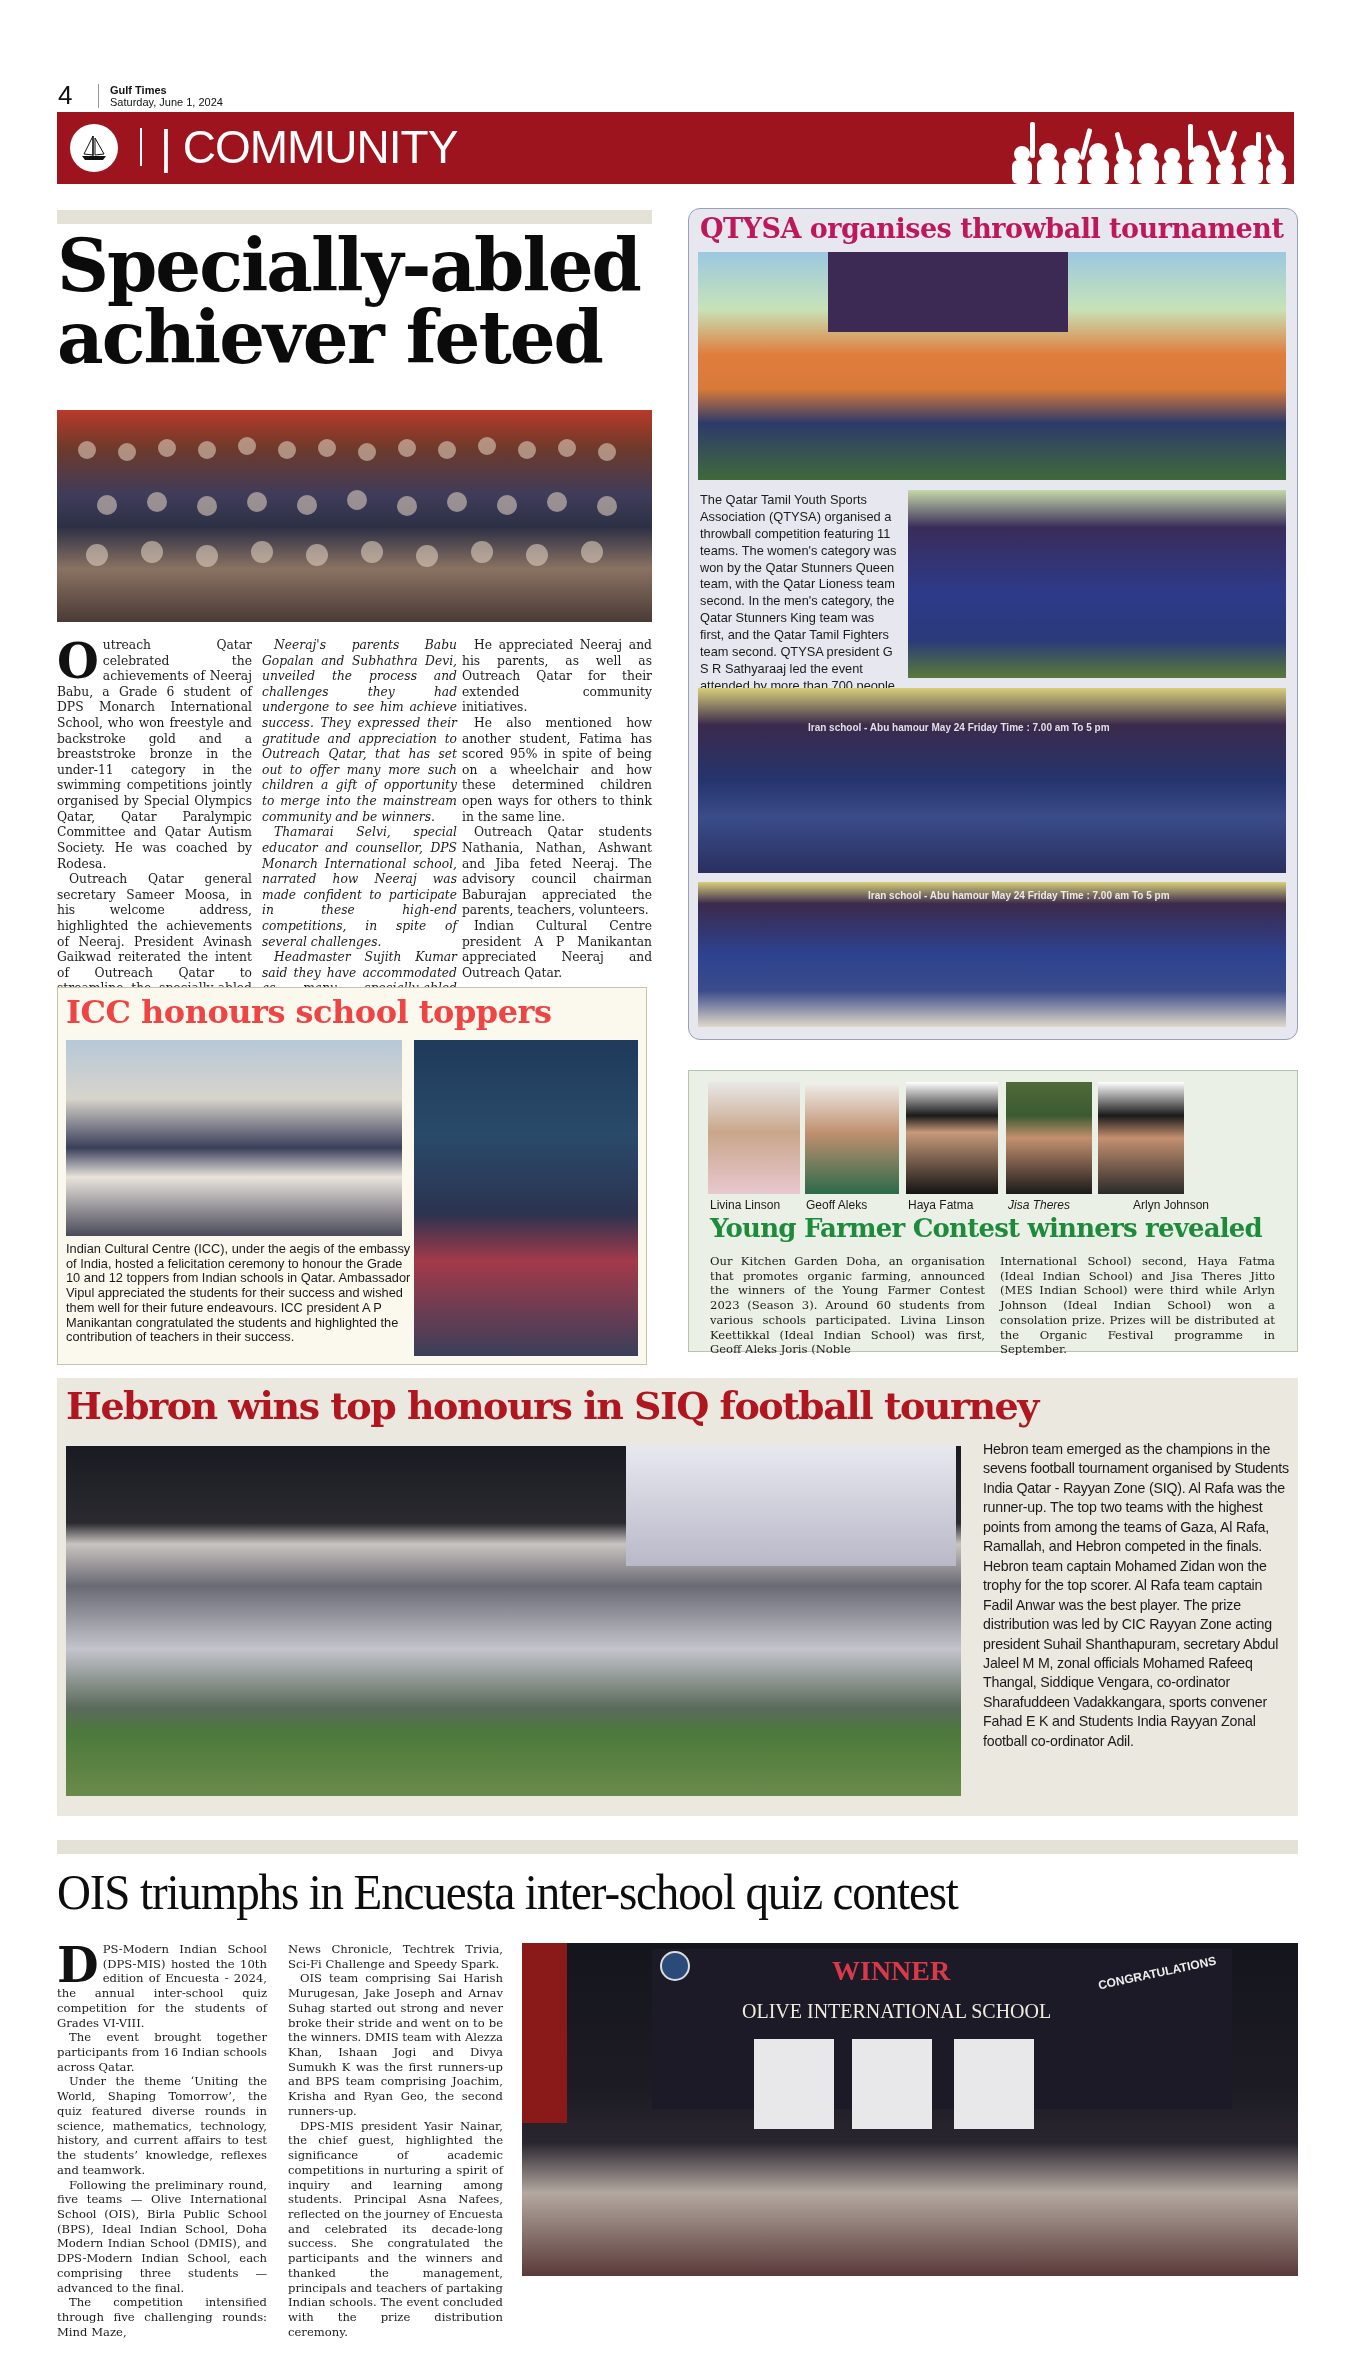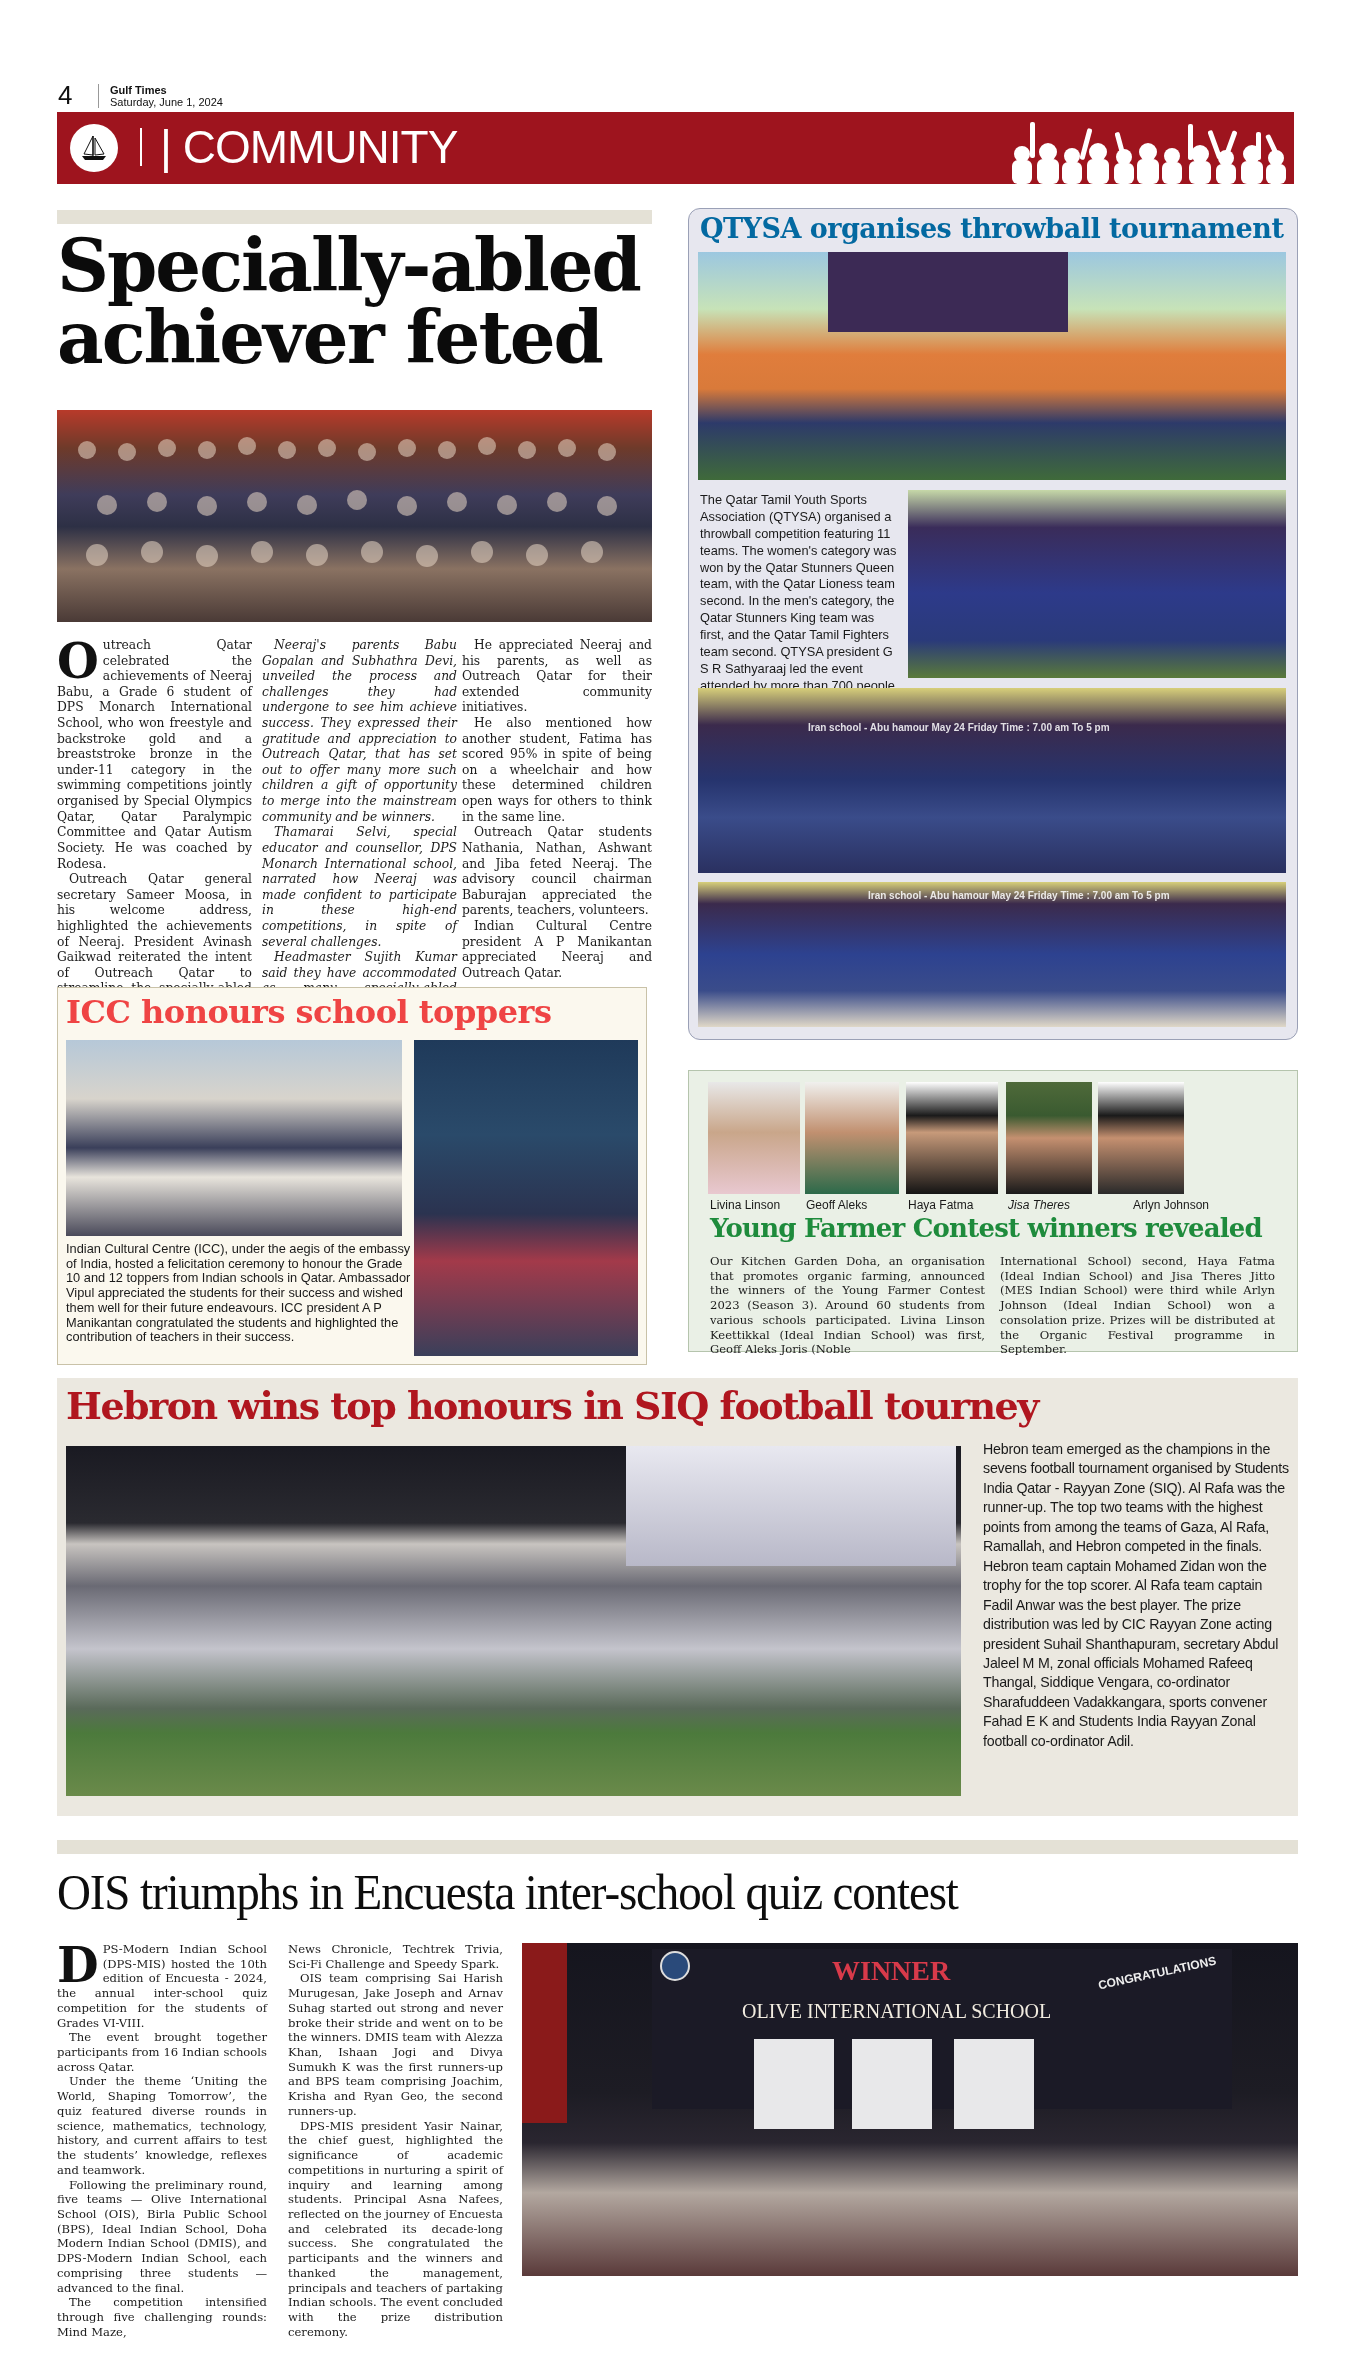--- a/index.html
+++ b/index.html
@@ -23,21 +23,21 @@
   
   .headline1 { left: 57px; top: 222px; width: 620px; font: bold 72px/1.0 "DejaVu Serif", serif; color: #0b0b0b; letter-spacing: -2px; margin-top: 8px; }
   .photo { background: #6b5a4a; overflow: hidden; }
   .body-col { font: 12.3px/1.27 "DejaVu Serif", serif; color: #1b1b1b; text-align: justify; hyphens: auto; }
   .body-col p { text-indent: 12px; }
   .body-col p.first { text-indent: 0; }
   .dropcap { float: left; font: bold 48px/0.85 "DejaVu Serif", serif; margin: 3px 4px 0 0; color: #111; }
 
   
   .qtysa-box { left: 688px; top: 208px; width: 610px; height: 832px; background: #e7e7ef; border: 1.5px solid #9aa0b6; border-radius: 12px; }
-  .qtysa-title { left: 700px; top: 213px; font: bold 27px/1.2 "DejaVu Serif", serif; color: #0369a1; letter-spacing: -0.5px; }
+  .qtysa-title { left: 700px; top: 213px; font: bold 27px/1.2 "DejaVu Serif", serif; color: #be185d; letter-spacing: -0.5px; }
   .qtysa-caption { left: 700px; top: 492px; width: 200px; font: 12.8px/1.32 "Liberation Sans", sans-serif; color: #1a1a1a; }
 
   
   .icc-box { left: 57px; top: 987px; width: 590px; height: 378px; background: #fbf8ee; border: 1.5px solid #c9c2a8; }
   .icc-title { left: 66px; top: 993px; font: bold 32px/1.2 "DejaVu Serif", serif; color: #ef4444; letter-spacing: -0.5px; }
   .icc-caption { left: 66px; top: 1242px; width: 345px; font: 12.8px/1.15 "Liberation Sans", sans-serif; color: #1a1a1a; }
 
   
   .yf-box { left: 688px; top: 1070px; width: 610px; height: 282px; background: #eaf0e6; border: 1.5px solid #b5c4ad; }
   .yf-photo { top: 1082px; height: 112px; overflow: hidden; }

